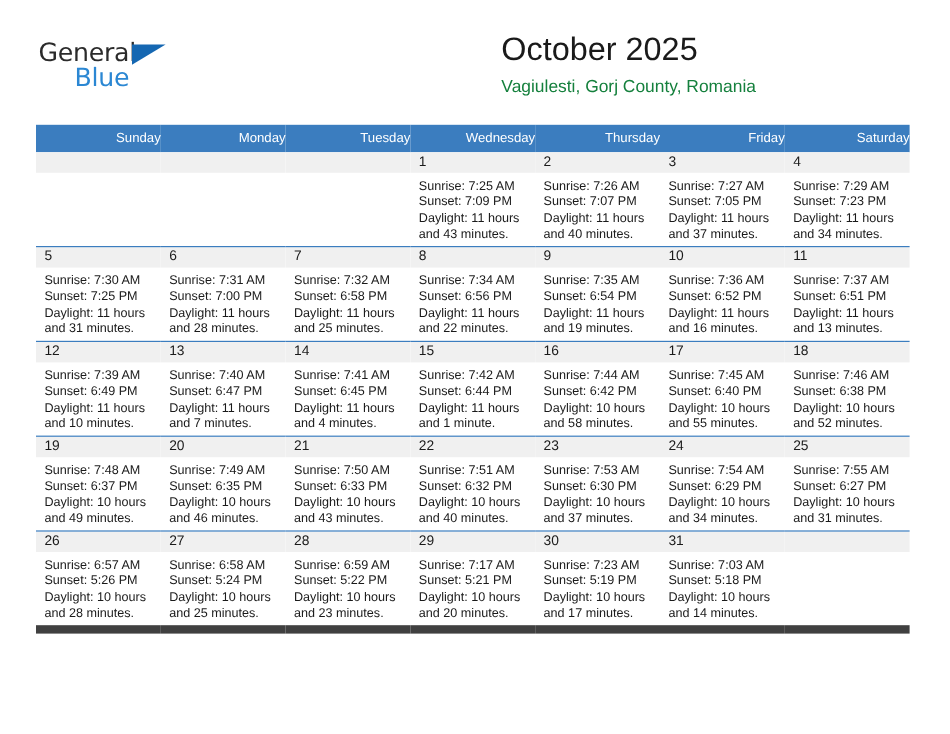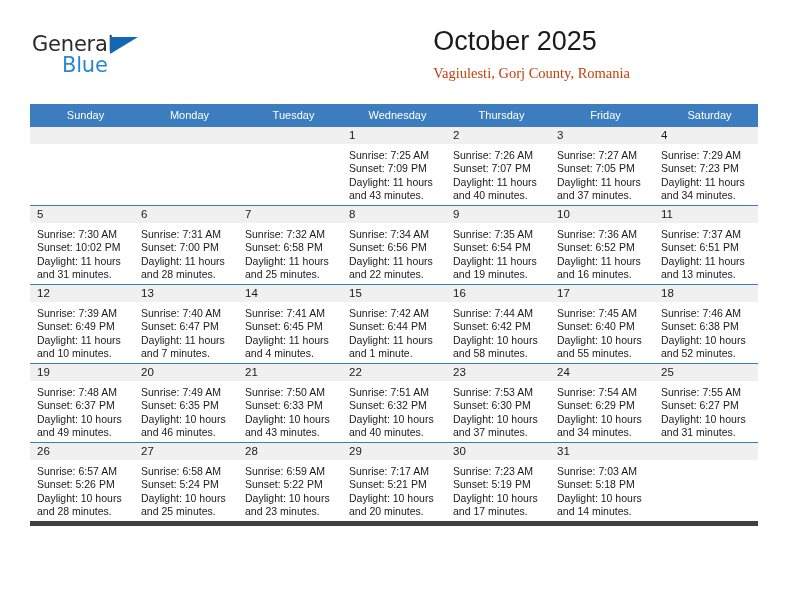--- a/index.html
+++ b/index.html
@@ -79,56 +79,55 @@
     font-size: 27px;
     font-weight: 400;
     color: #1a1a1a;
     line-height: 1.15;
     white-space: nowrap;
   }
   .cal-subtitle {
     margin-top: 8px;
     font-size: 14.5px;
     font-weight: 400;
-    color: #c2410c;
+    color: #15803d;
     line-height: 1.15;
     white-space: nowrap;
-    font-family: Liberation Serif, serif;
   }
 
   
   .calendar {
     position: absolute;
     left: 30px;
     top: 104px;
     width: 728px;
     border-collapse: collapse;
     table-layout: fixed;
   }
   .calendar th {
     background: #3b7dbf;
     color: #ffffff;
     font-size: 11px;
     font-weight: 400;
-    text-align: center;
+    text-align: right;
     padding: 5px 0 5px 7px;
     height: 11px;
     line-height: 13px;
     border: none;
   }
   .calendar td {
     vertical-align: top;
     padding: 0;
     border: none;
     border-bottom: 1px solid #3b7dbf;
     height: 78px;
     background: #ffffff;
   }
   .calendar tr.week:last-child td {
-    border-bottom: 5px solid #404040;
+    border-bottom: 7px solid #404040;
   }
 
   .daynum-band {
     background: #f0f0f0;
     height: 17px;
     line-height: 17px;
     padding-left: 7px;
     font-size: 11.5px;
     color: #1a1a1a;
     box-sizing: border-box;
@@ -227,21 +226,21 @@
               <div class="daylight">Daylight: 11 hours</div>
               <div class="daylight">and 34 minutes.</div>
             </div>
           </td>
         </tr>
         <tr class="week">
           <td>
             <div class="daynum-band">5</div>
             <div class="cell-body">
               <div>Sunrise: 7:30 AM</div>
-              <div>Sunset: 10:02 PM</div>
+              <div>Sunset: 7:25 PM</div>
               <div class="daylight">Daylight: 11 hours</div>
               <div class="daylight">and 31 minutes.</div>
             </div>
           </td>
           <td>
             <div class="daynum-band">6</div>
             <div class="cell-body">
               <div>Sunrise: 7:31 AM</div>
               <div>Sunset: 7:00 PM</div>
               <div class="daylight">Daylight: 11 hours</div>

